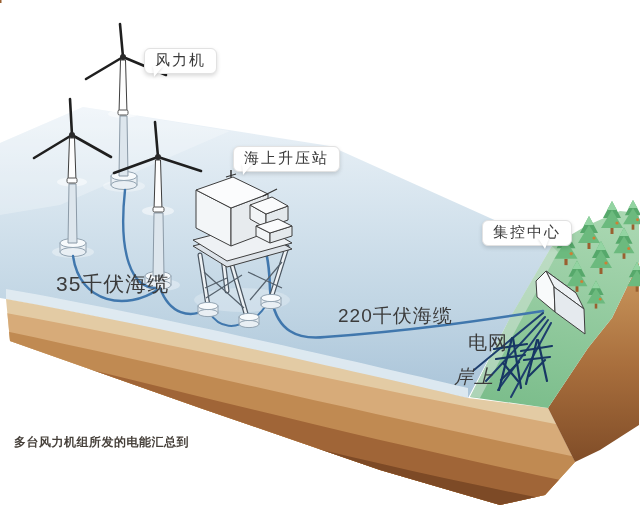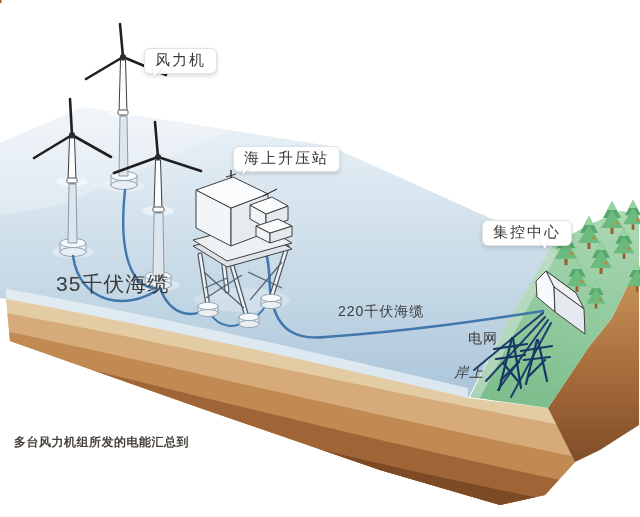--- a/index.html
+++ b/index.html
@@ -6,21 +6,21 @@
   #stage{position:relative;width:640px;height:517px;background:#fff;overflow:hidden;
          font-family:"Liberation Sans","DejaVu Sans",sans-serif;}
   #stage svg{position:absolute;left:0;top:0;}
   .bubble{position:absolute;background:#fff;border:1px solid #e2e2e2;border-radius:6px;
           padding:2px 10px 3px 10px;font-size:15px;color:#3a3a3a;letter-spacing:2px;
           box-shadow:0 2px 4px rgba(0,0,0,.15);white-space:nowrap;z-index:5;}
   .bubble::after{content:"";position:absolute;bottom:-10px;left:8px;width:0;height:0;
           border:6px solid transparent;border-top:11px solid #fff;border-left-width:1px;
           border-right-width:9px;filter:drop-shadow(0 1px 1px rgba(0,0,0,.12));}
   .bubble.tail-right::after{left:auto;right:22px;border-left-width:7px;border-right-width:4px;}
-  .plain{position:absolute;color:#3b3b3b;font-size:14px;letter-spacing:1px;
+  .plain{position:absolute;color:#3b3b3b;font-size:19px;letter-spacing:1px;
          font-weight:500;white-space:nowrap;z-index:4;}
   .plain.big{font-size:21px;}
   #caption{position:absolute;left:14px;top:431px;z-index:4;color:var(--text-dark,#46403a);
            font-size:12px;font-weight:600;line-height:23px;letter-spacing:0.5px;}
   .cable{fill:none;stroke:var(--cable-blue,#4077ad);stroke-linecap:round;}
   .powerline{fill:none;stroke:var(--pylon-navy,#1e3e6e);stroke-linecap:round;}
   .outline{stroke:#3e3e3e;stroke-width:1;}
 </style>
 </head>
 <body>

